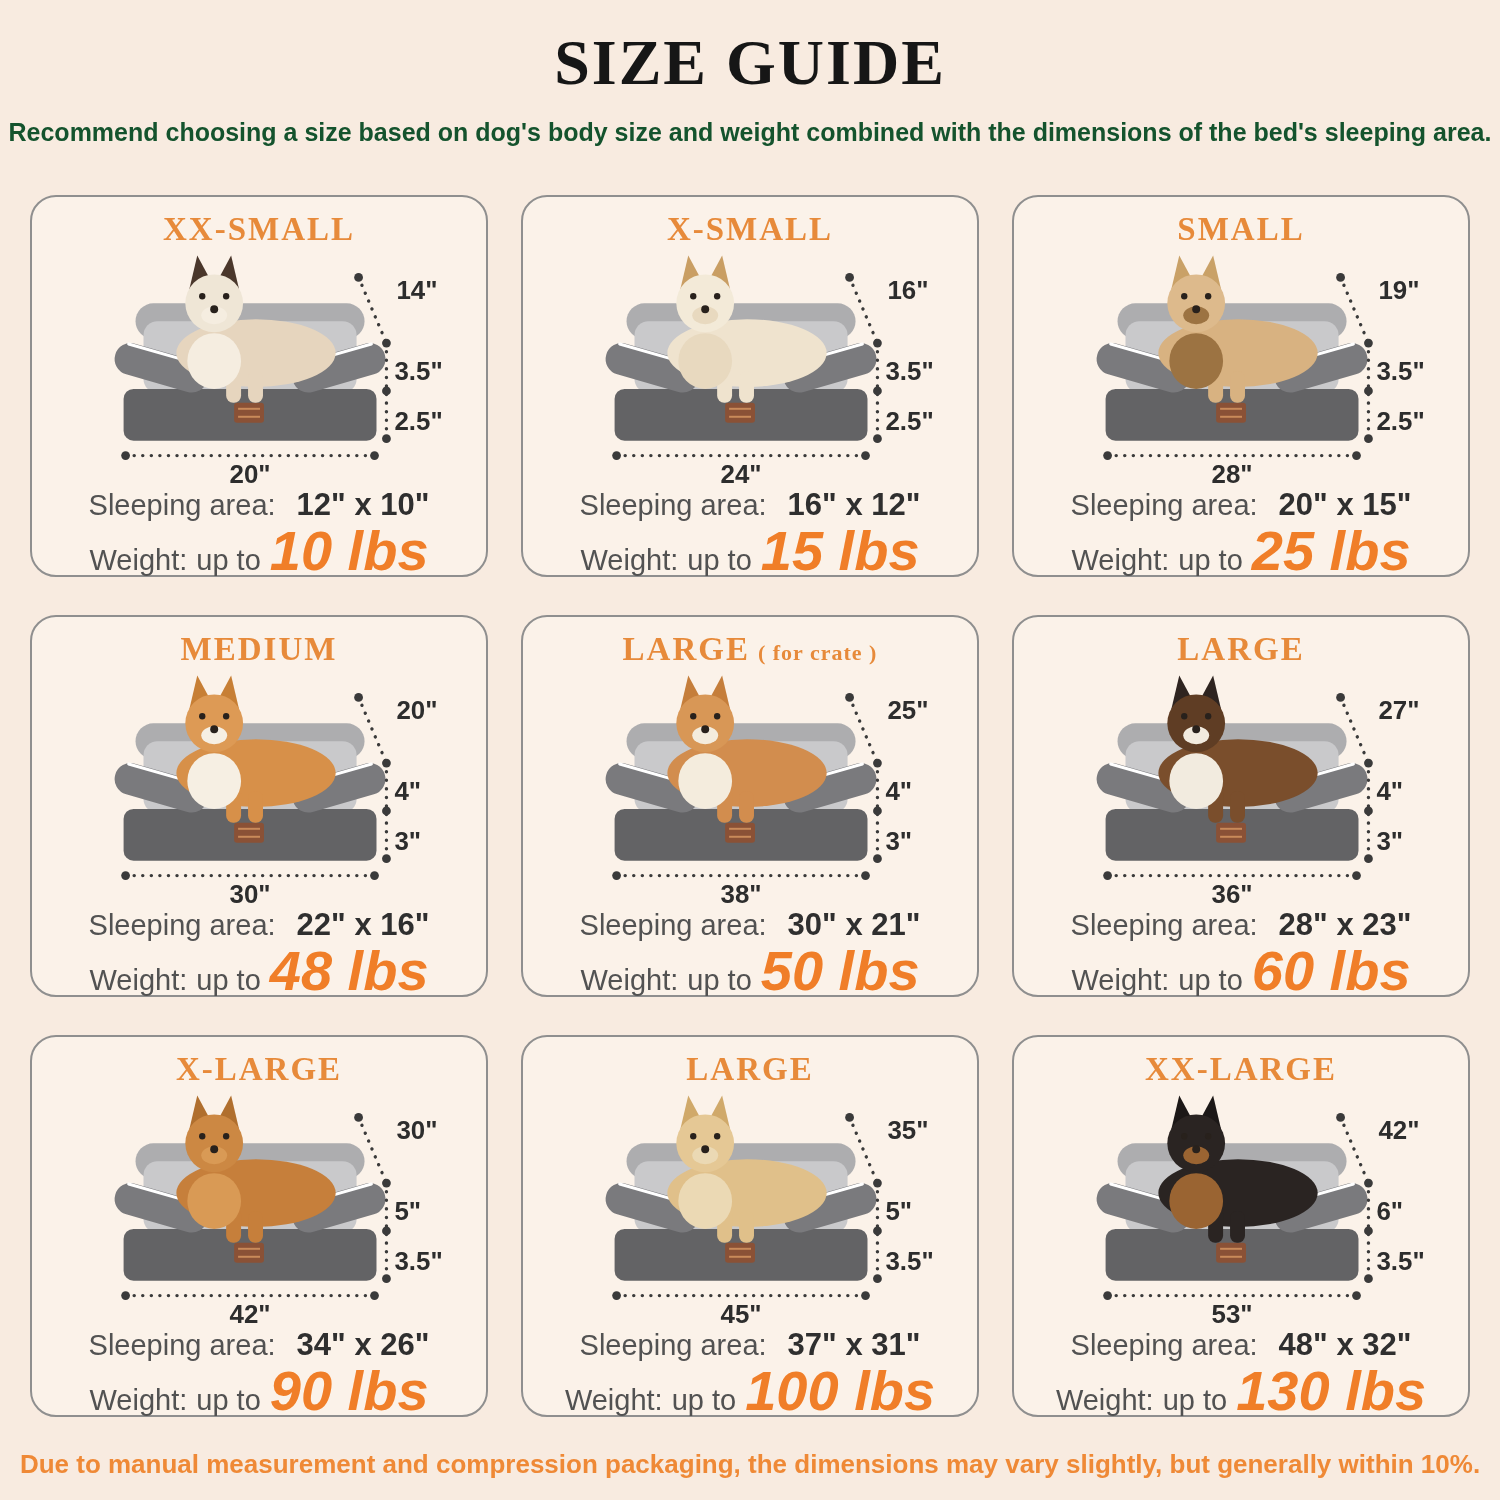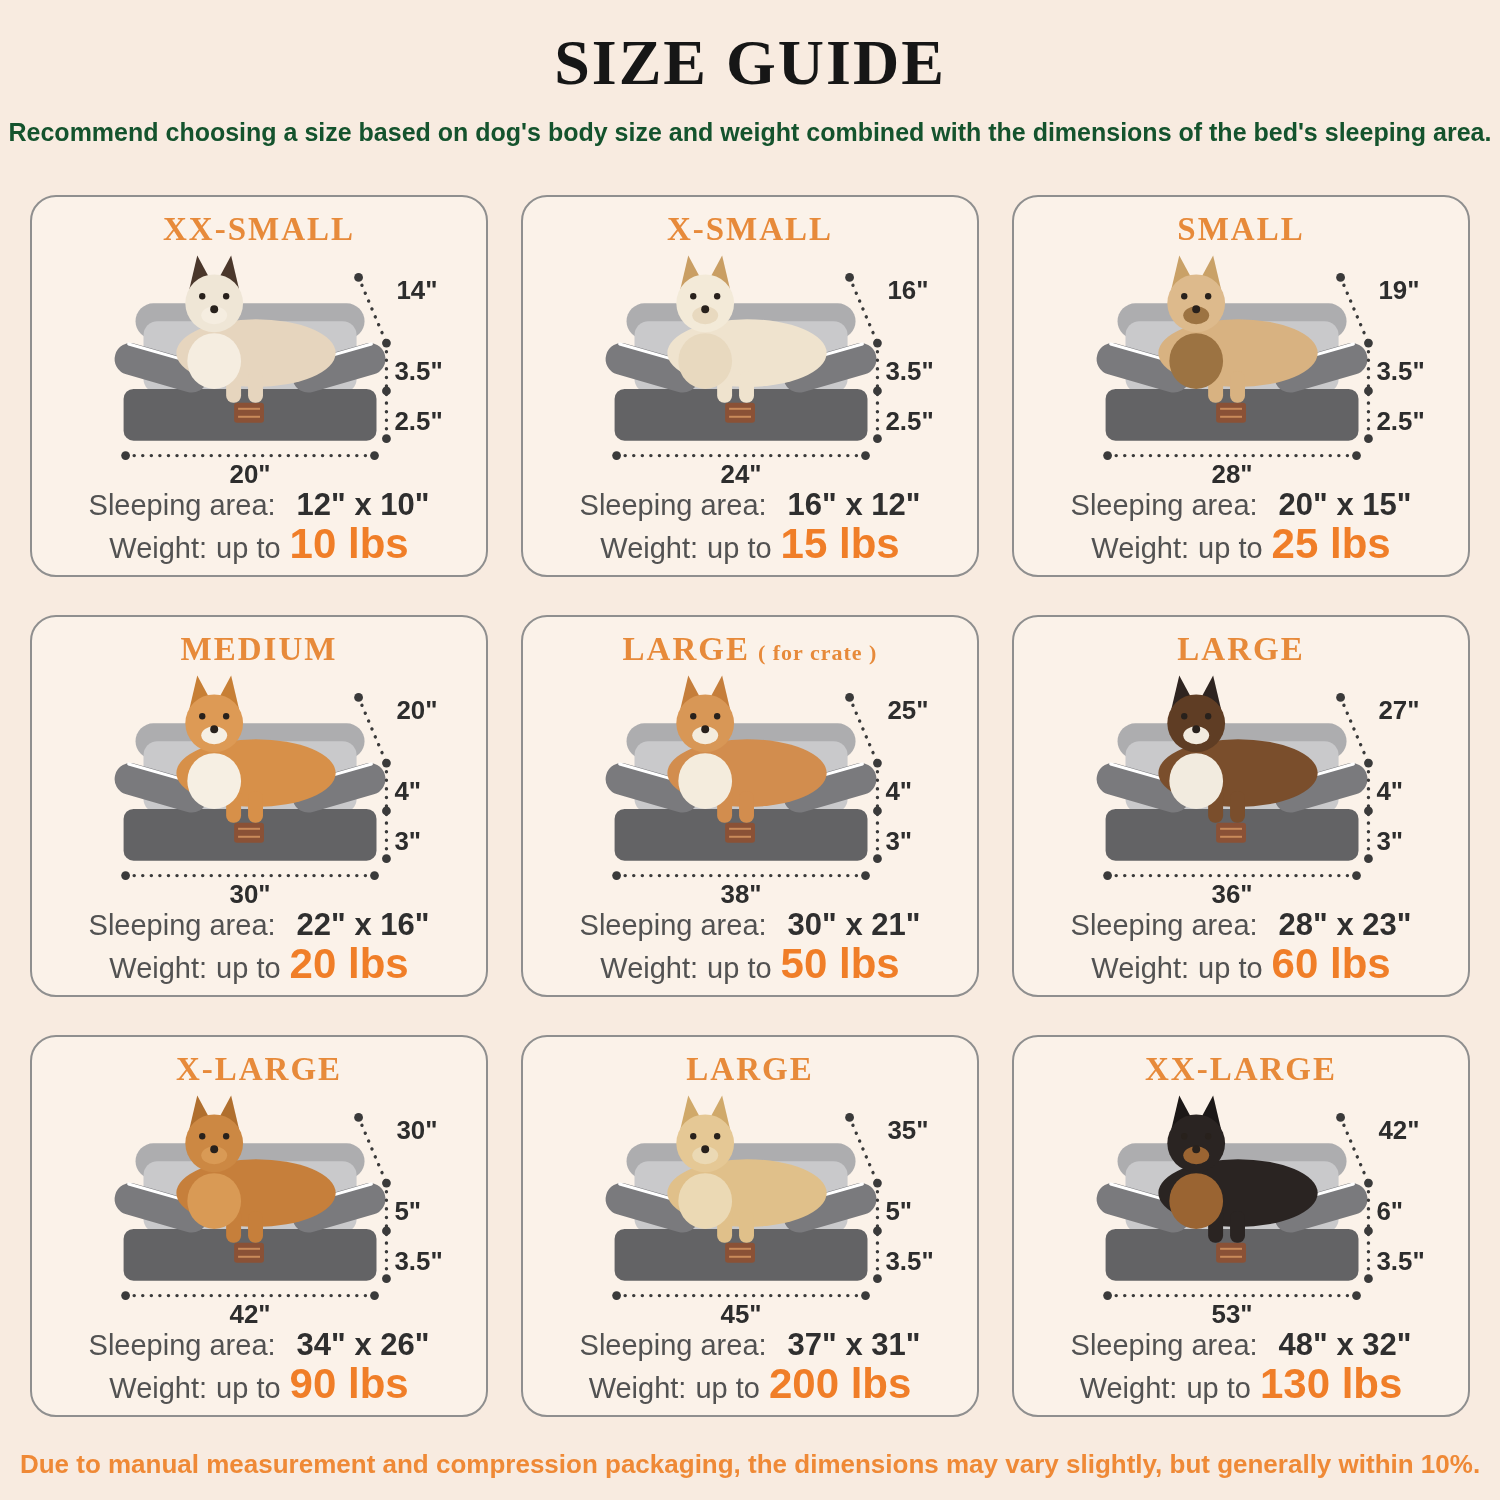--- a/index.html
+++ b/index.html
@@ -22,21 +22,21 @@
   .illus{position:absolute;top:44px;left:-1px;width:458px;height:246px;}
   .dim-text{font-family:"Liberation Sans",sans-serif;font-weight:700;font-size:26px;fill:#2D2D2D;}
   .dotline{stroke:#3A3A3A;stroke-width:3.4;stroke-linecap:round;stroke-dasharray:0.1 8.5;fill:none;}
   .enddot{fill:#3A3A3A;}
   .sleep-line{position:absolute;top:290px;left:0;width:100%;display:flex;
     justify-content:center;align-items:baseline;gap:21px;
     font-size:29px;color:#525252;}
   .sleep-value{font-weight:700;font-size:31px;color:#2F2F2F;}
   .weight-line{position:absolute;top:326px;left:0;width:100%;display:flex;
     justify-content:center;align-items:baseline;gap:9px;font-size:29px;color:#525252;}
-  .weight-value{font-weight:700;font-size:42px;color:#F07E28;line-height:1;}
+  .weight-value{font-weight:700;font-size:56px;color:#F07E28;line-height:1;font-style:italic;}
   .footer-note{position:absolute;top:1437px;left:0;width:100%;text-align:center;
     font-weight:700;font-size:26px;color:#EF8936;}
   .dog-body{fill:var(--dog-body);} .dog-head{fill:var(--dog-head);}
   .dog-ear{fill:var(--dog-ear);} .dog-chest{fill:var(--dog-chest);}
 </style>
 </head>
 <body>
 
 <div class="canvas">
   <h1 class="page-title">SIZE GUIDE</h1>
@@ -288,21 +288,21 @@
         <text class="dim-text" x="220" y="243" text-anchor="middle">30"</text>
       </g>
     </svg>
     <div class="sleep-line">
       <span>Sleeping area:</span>
       <span class="sleep-value">22" x 16"</span>
     </div>
     <div class="weight-line">
       <span>Weight:</span>
       <span>up to</span>
-      <span class="weight-value">20 lbs</span>
+      <span class="weight-value">48 lbs</span>
     </div>
   </div>
       <div class="card" style="--dog-body: #D28D4E; --dog-head: #D89756; --dog-ear: #C57E3B; --dog-chest: #F4ECDD;">
     <div class="card-title">
       <span class="card-title-main">LARGE</span>
       <span class="card-title-note">( for crate )</span>
     </div>
     <svg class="illus" viewBox="0 0 460 246">
 
       <g>
@@ -544,21 +544,21 @@
         <text class="dim-text" x="220" y="243" text-anchor="middle">45"</text>
       </g>
     </svg>
     <div class="sleep-line">
       <span>Sleeping area:</span>
       <span class="sleep-value">37" x 31"</span>
     </div>
     <div class="weight-line">
       <span>Weight:</span>
       <span>up to</span>
-      <span class="weight-value">200 lbs</span>
+      <span class="weight-value">100 lbs</span>
     </div>
   </div>
       <div class="card" style="--dog-body: #2A2422; --dog-head: #2A2422; --dog-ear: #1C1817; --dog-chest: #9A6432;">
     <div class="card-title">
       <span class="card-title-main">XX-LARGE</span>
 
     </div>
     <svg class="illus" viewBox="0 0 460 246">
 
       <g>

